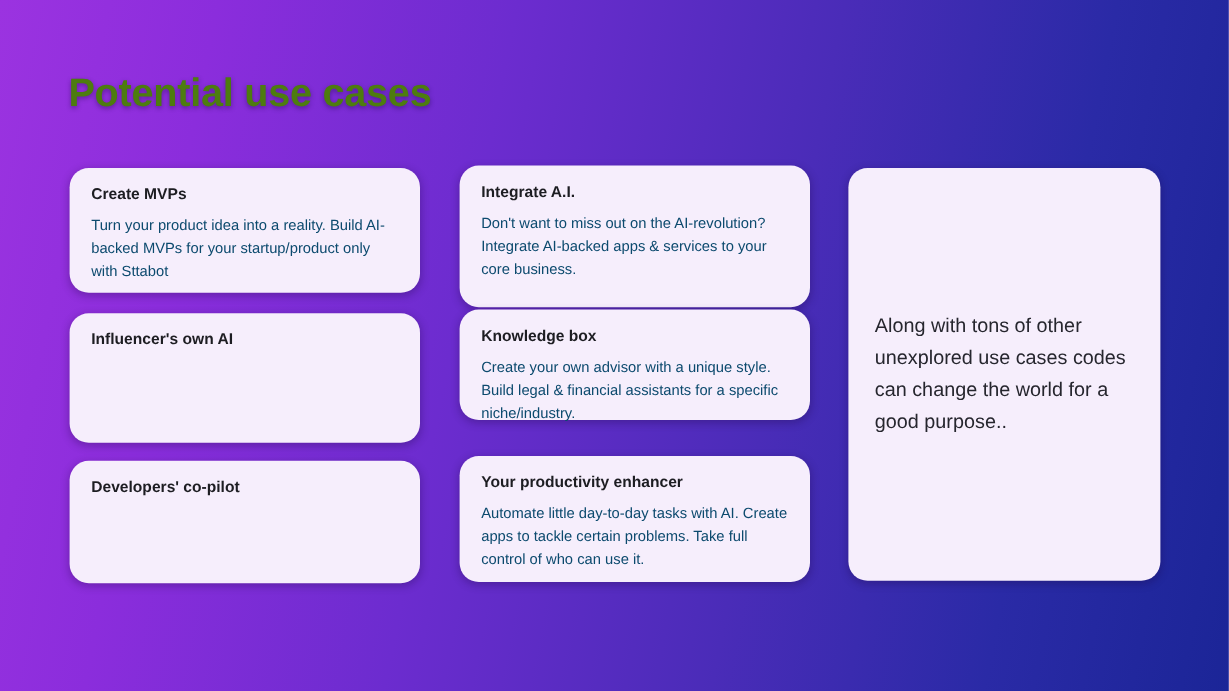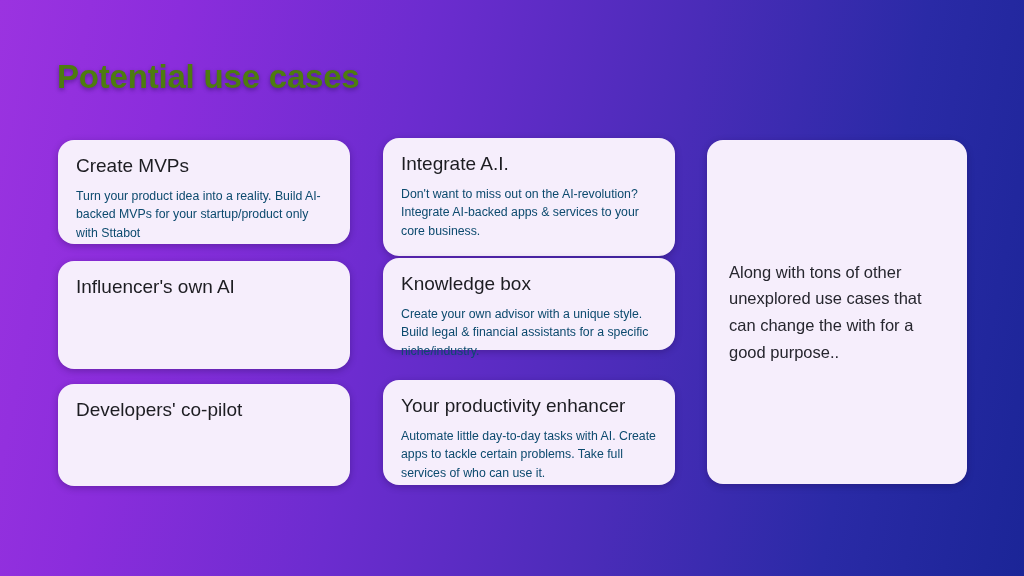--- a/index.html
+++ b/index.html
@@ -35,22 +35,22 @@
     background: #f6eefc;
     border-radius: 16px;
     box-shadow: 0 2px 7px rgba(25, 8, 60, 0.30);
   }
 
   .card-inner {
     padding: 14px 18px 15px 18px;
   }
 
   .card-heading {
-    font-size: 19px;
-    font-weight: normal;
+    font-size: 13px;
+    font-weight: bold;
     color: #1d1d22;
     line-height: 1.25;
     margin-bottom: 9px;
     white-space: nowrap;
   }
 
   .card-body {
     font-size: 12.3px;
     color: #0c4a6e;
     line-height: 1.52;
@@ -119,19 +119,19 @@
 <div class="card col-mid row2-mid">
   <div class="card-inner">
     <div class="card-heading">Knowledge box</div>
     <div class="card-body">Create your own advisor with a unique style. Build legal &amp; financial assistants for a specific niche/industry.</div>
   </div>
 </div>
 
 <div class="card col-mid row3-mid">
   <div class="card-inner">
     <div class="card-heading">Your productivity enhancer</div>
-    <div class="card-body">Automate little day-to-day tasks with AI. Create apps to tackle certain problems. Take full services of who can use it.</div>
+    <div class="card-body">Automate little day-to-day tasks with AI. Create apps to tackle certain problems. Take full control of who can use it.</div>
   </div>
 </div>
 
 <div class="card card-right">
-  <div class="right-text">Along with tons of other unexplored use cases that can change the with for a good purpose..</div>
+  <div class="right-text">Along with tons of other unexplored use cases codes can change the world for a good purpose..</div>
 </div>
 
 </body></html>

